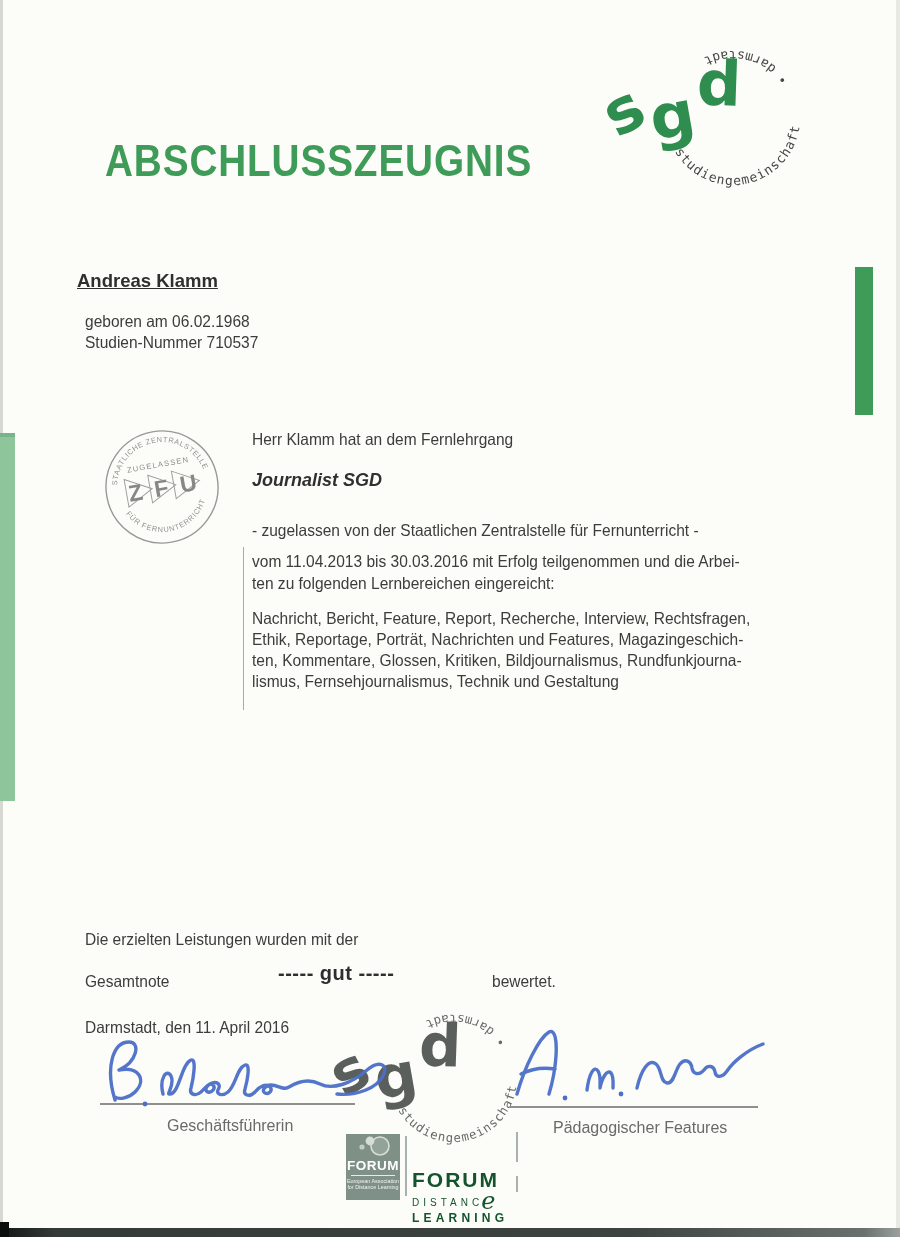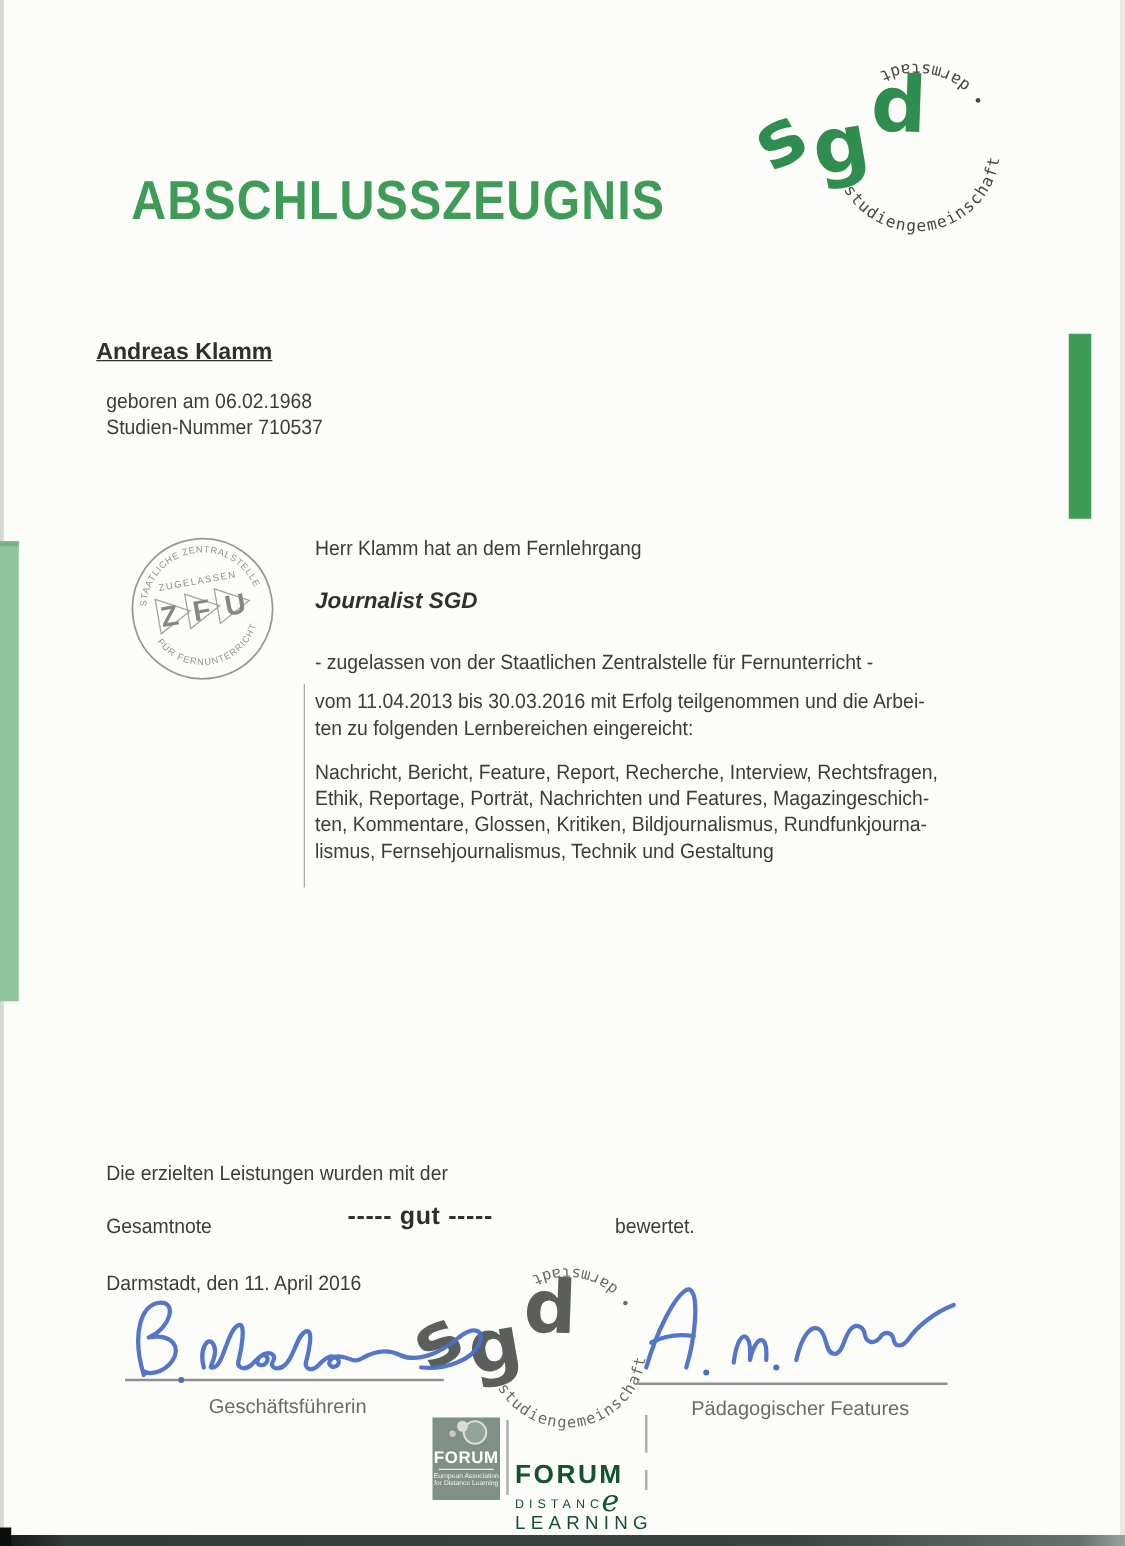--- a/index.html
+++ b/index.html
@@ -33,21 +33,21 @@
   .logo-green .ring-text{fill:#474747;}
   .logo-gray .ring-text{fill:#5a5e5b;}
   
   .eadl{left:346px;top:1134px;width:54px;height:66px;background:#7f9087;text-align:center;}
   .eadl .abbr{margin-top:24px;font-size:13.5px;font-weight:bold;color:#ffffff;letter-spacing:.5px;}
   .eadl .rule{margin:2px 5px 2px 5px;height:1px;background:#e8ece9;}
   .eadl .tiny{font-size:5.4px;line-height:6.4px;color:#f0f3f1;}
   .forum{left:412px;top:1138px;width:130px;height:58px;color:#14532d;margin-top:32px;}
   .forum .w1{font-size:21px;font-weight:bold;letter-spacing:2px;line-height:20px;white-space:nowrap;}
   .forum .w2{font-size:10px;letter-spacing:4px;line-height:16px;white-space:nowrap;}
-  .forum .w3{font-size:15px;letter-spacing:4.2px;line-height:14px;white-space:nowrap;}
+  .forum .w3{font-size:12px;letter-spacing:4.2px;line-height:14px;white-space:nowrap;font-weight:bold;}
   .forum .scripte{font-family:"DejaVu Serif",serif;font-style:italic;font-size:24px;
                   position:relative;top:3px;left:-2px;letter-spacing:0;}
   .forum-sep{left:405px;top:1136px;width:2px;height:60px;background:#a9b1ae;}
   .forum-bar1{left:516px;top:1132px;width:2px;height:30px;background:#a9b1ae;}
   .forum-bar2{left:516px;top:1176px;width:2px;height:16px;background:#a9b1ae;}
 </style>
 </head>
 <body>
 
 <div class="page">

